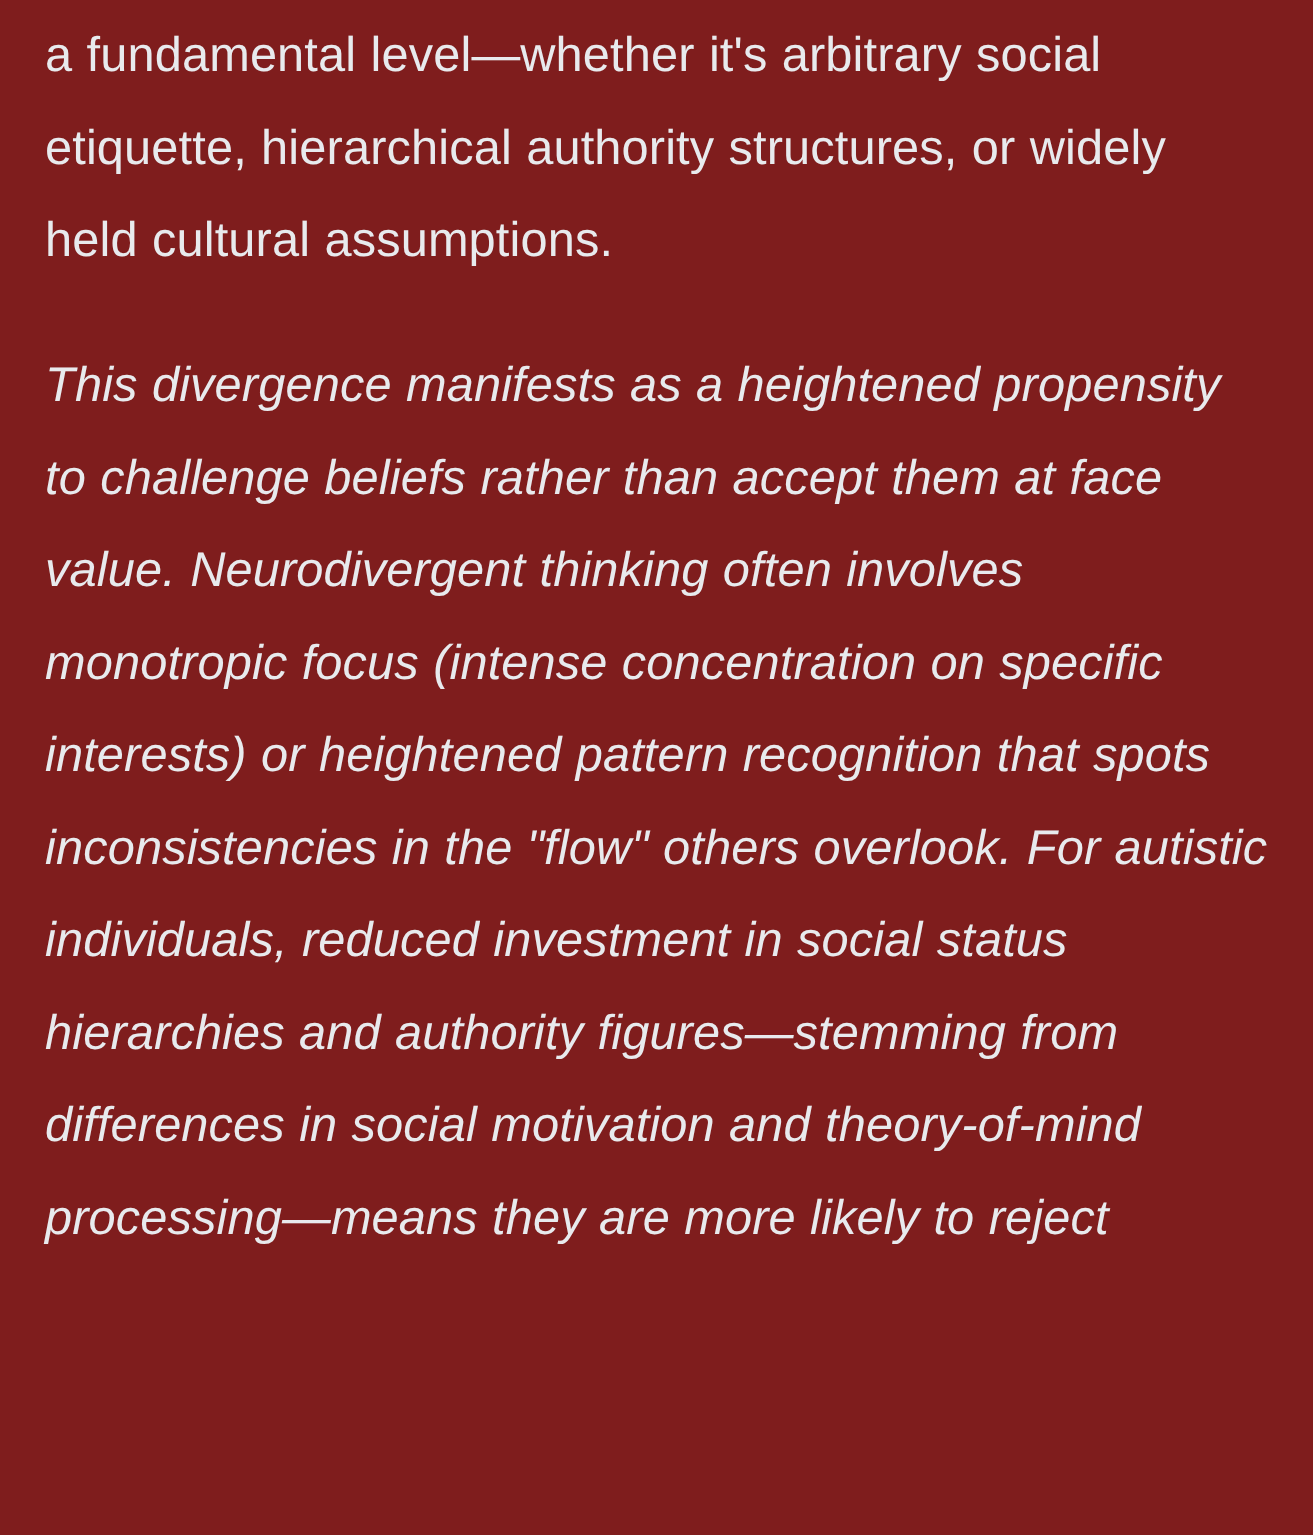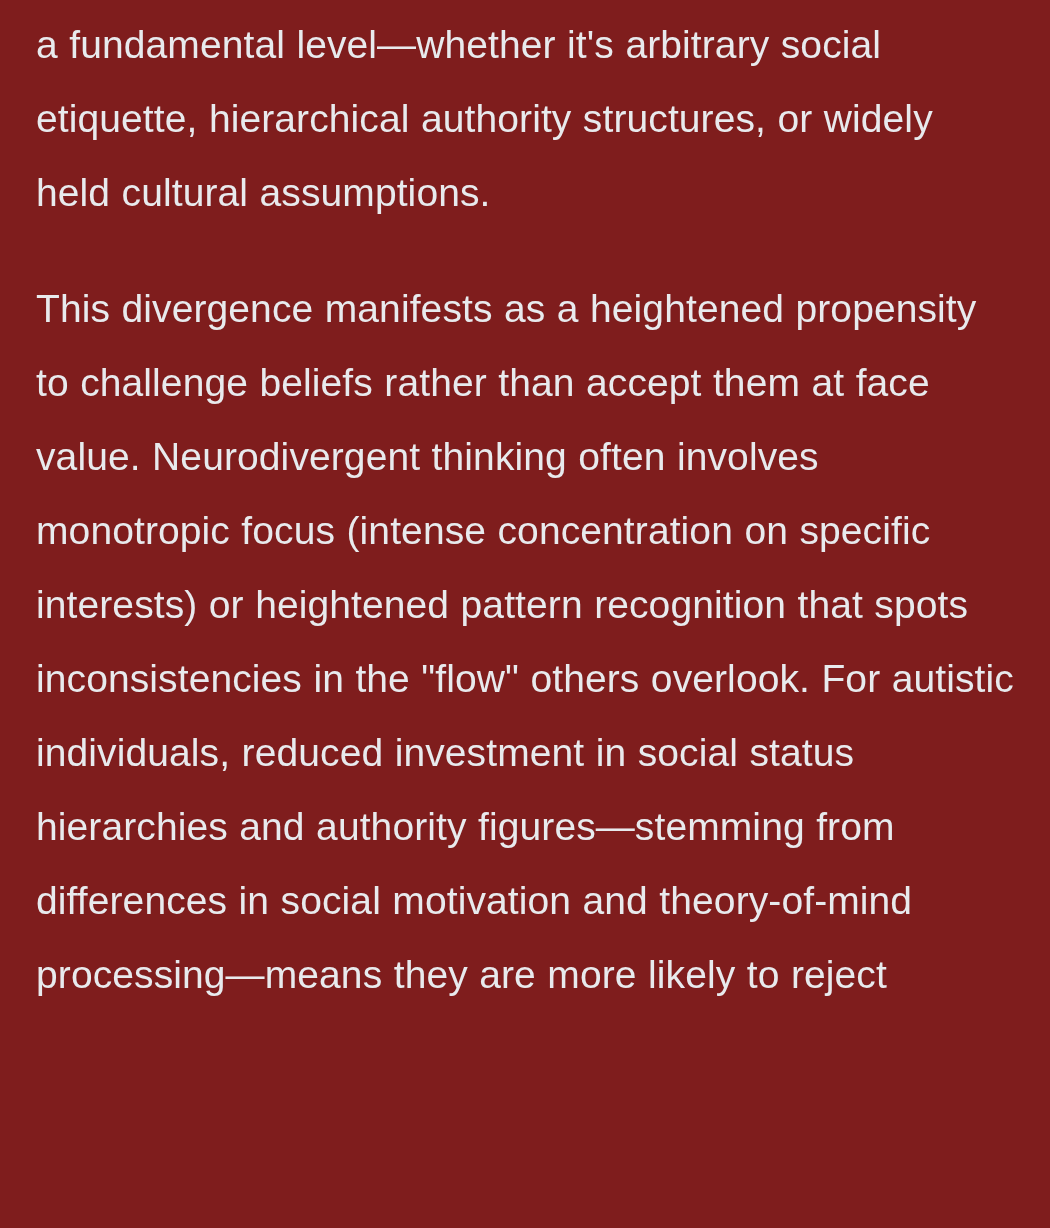--- a/index.html
+++ b/index.html
@@ -32,20 +32,21 @@
     margin: 0;
     font-weight: 400;
     word-spacing: 0.5px;
   }
   .para.first {
     margin-top: 0;
     padding-top: 8px;
   }
   .para + .para {
     margin-top: 42px;
+    font-style: italic;
   }
 </style>
 </head>
 <body>
 
 <div class="page">
   <div class="article">
     <p class="para first">a fundamental level—whether it's arbitrary social etiquette, hierarchical authority structures, or widely held cultural assumptions.</p>
     <p class="para">This divergence manifests as a heightened propensity to challenge beliefs rather than accept them at face value. Neurodivergent thinking often involves monotropic focus (intense concentration on specific interests) or heightened pattern recognition that spots inconsistencies in the "flow" others overlook. For autistic individuals, reduced investment in social status hierarchies and authority figures—stemming from differences in social motivation and theory-of-mind processing—means they are more likely to reject</p>
   </div>

